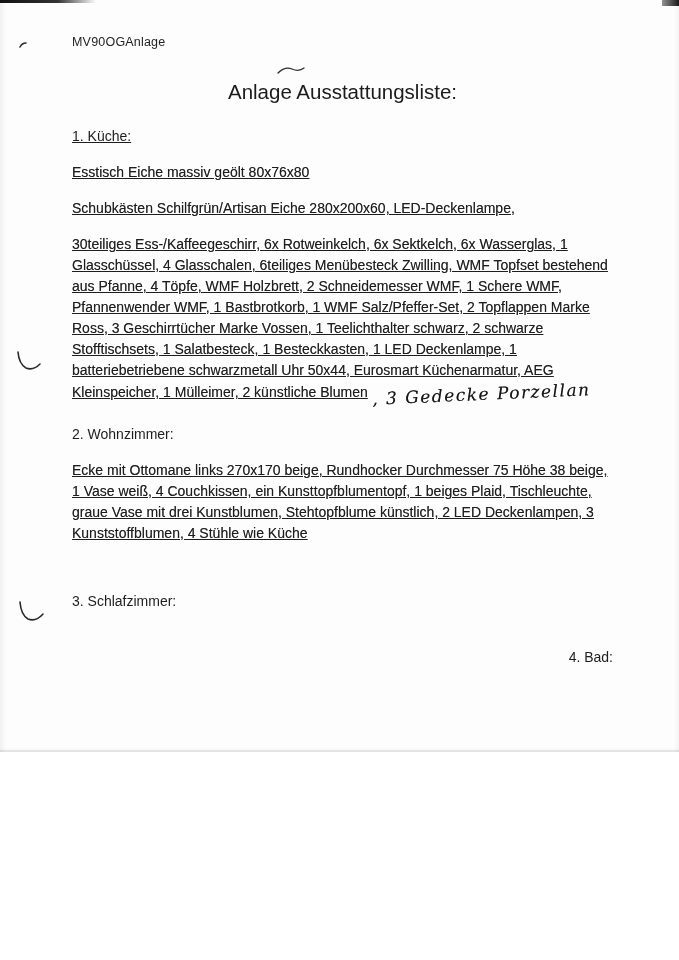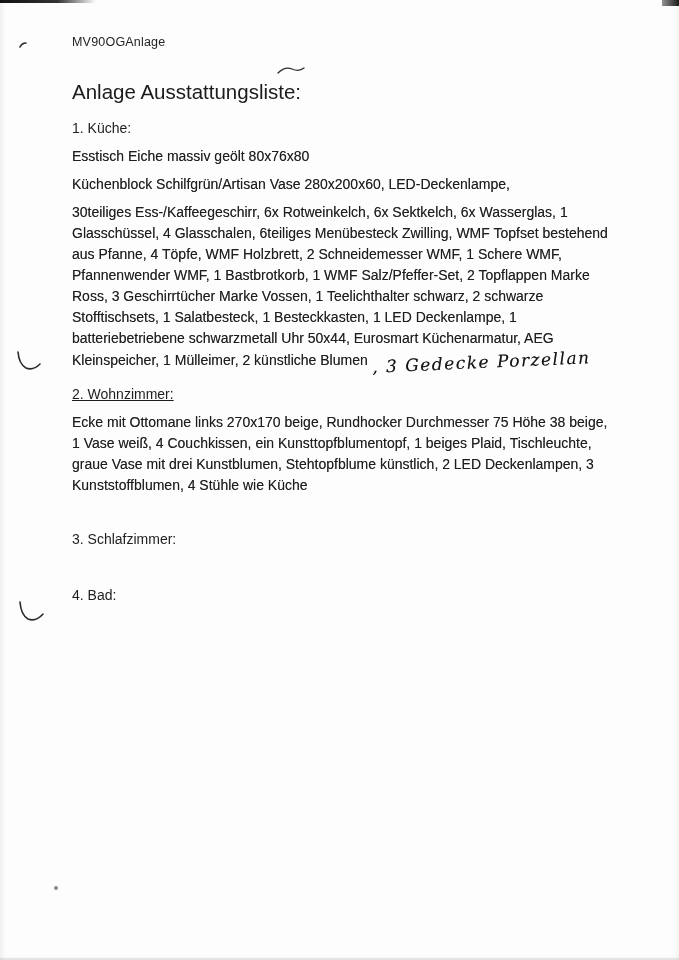--- a/index.html
+++ b/index.html
@@ -3,21 +3,21 @@
 <meta charset="utf-8">
 <style>
   html, body { margin: 0; padding: 0; }
   body {
     background: #ffffff;
     font-family: "Liberation Sans", sans-serif;
   }
   .page {
     position: relative;
     width: 679px;
-    height: 960px;
+    height: 752px;
     background: #fdfdfd;
     overflow: hidden;
     color: #1e1e1e;
   }
   
   .page::before {
     content: "";
     position: absolute; inset: 0;
     pointer-events: none;
     background:
@@ -34,39 +34,41 @@
     font-size: 12.5px;
     line-height: 17px;
     letter-spacing: 0.2px;
     color: #242424;
   }
   .doc-title {
     margin-top: 29px;
     font-size: 20.5px;
     line-height: 24px;
     color: #1b1b1b;
+    text-align: center;
   }
   .sec-heading {
     font-size: 14px;
     line-height: 21px;
     font-weight: normal;
     margin: 0;
   }
-  .mt-first   { margin-top: 14px; }
-  .mt-sec2    { margin-top: 13px; text-decoration: underline; }
-  .mt-sec3    { margin-top: 33px; }
-  .mt-sec4    { margin-top: 35px; }
+  .mt-first   { margin-top: 22px; text-decoration: underline; }
+  .mt-sec2    { margin-top: 21px; }
+  .mt-sec3    { margin-top: 47px; }
+  .mt-sec4    { margin-top: 35px; text-align: right; }
   p.body-par {
-    margin: 7px 0 0 0;
+    margin: 15px 0 0 0;
     font-size: 14px;
     line-height: 21px;
     max-width: 543px;
     color: #1e1e1e;
     
     text-shadow: 0 0 0.4px rgba(30,30,30,0.55);
+    text-decoration: underline;
   }
   .handwriting {
     display: inline-block;
     font-family: "DejaVu Serif", serif;
     font-style: italic;
     font-size: 17px;
     letter-spacing: 1.5px;
     transform: rotate(-2.5deg) translateY(3px);
     margin-left: 4px;
     color: #161616;
@@ -121,21 +123,21 @@
 
   <div class="content">
 
     <div class="kicker">MV90OGAnlage</div>
 
     <div class="doc-title">Anlage Ausstattungsliste:</div>
 
     <div>
       <h2 class="sec-heading mt-first">1. Küche:</h2>
       <p class="body-par">Esstisch Eiche massiv geölt 80x76x80</p>
-      <p class="body-par">Küchenblock Schilfgrün/Artisan Vase 280x200x60, LED-Deckenlampe,</p>
+      <p class="body-par">Schubkästen Schilfgrün/Artisan Eiche 280x200x60, LED-Deckenlampe,</p>
       <p class="body-par"><span>30teiliges Ess-/Kaffeegeschirr, 6x Rotweinkelch, 6x Sektkelch, 6x Wasserglas, 1 Glasschüssel, 4 Glasschalen, 6teiliges Menübesteck Zwilling, WMF Topfset bestehend aus Pfanne, 4 Töpfe, WMF Holzbrett, 2 Schneidemesser WMF, 1 Schere WMF, Pfannenwender WMF, 1 Bastbrotkorb, 1 WMF Salz/Pfeffer-Set, 2 Topflappen Marke Ross, 3 Geschirrtücher Marke Vossen, 1 Teelichthalter schwarz, 2 schwarze Stofftischsets, 1 Salatbesteck, 1 Besteckkasten, 1 LED Deckenlampe, 1 batteriebetriebene schwarzmetall Uhr 50x44, Eurosmart Küchenarmatur, AEG Kleinspeicher, 1 Mülleimer, 2 künstliche Blumen</span><span class="handwriting">, 3 Gedecke Porzellan</span></p>
     </div>
 
     <div>
       <h2 class="sec-heading mt-sec2">2. Wohnzimmer:</h2>
       <p class="body-par">Ecke mit Ottomane links 270x170 beige, Rundhocker Durchmesser 75 Höhe 38 beige, 1 Vase weiß, 4 Couchkissen, ein Kunsttopfblumentopf, 1 beiges Plaid, Tischleuchte, graue Vase mit drei Kunstblumen, Stehtopfblume künstlich, 2 LED Deckenlampen, 3 Kunststoffblumen, 4 Stühle wie Küche</p>
     </div>
 
     <div>
       <h2 class="sec-heading mt-sec3">3. Schlafzimmer:</h2>

